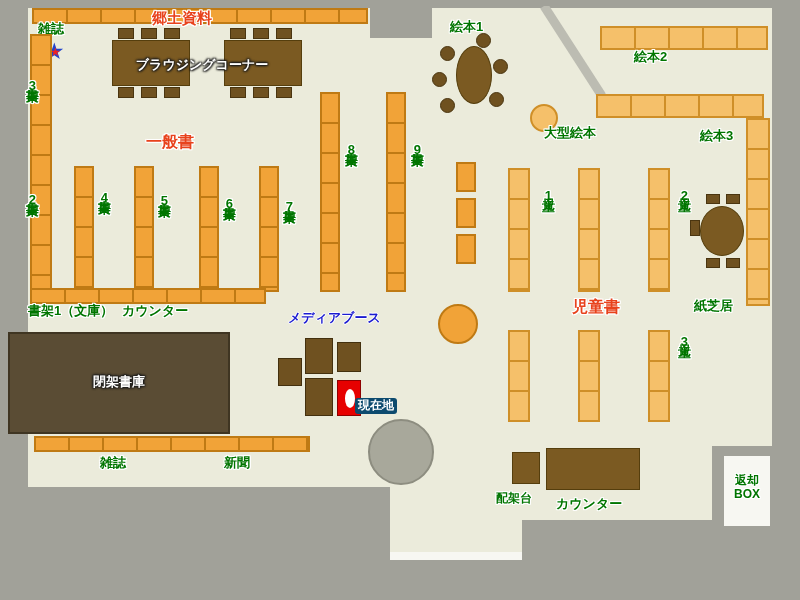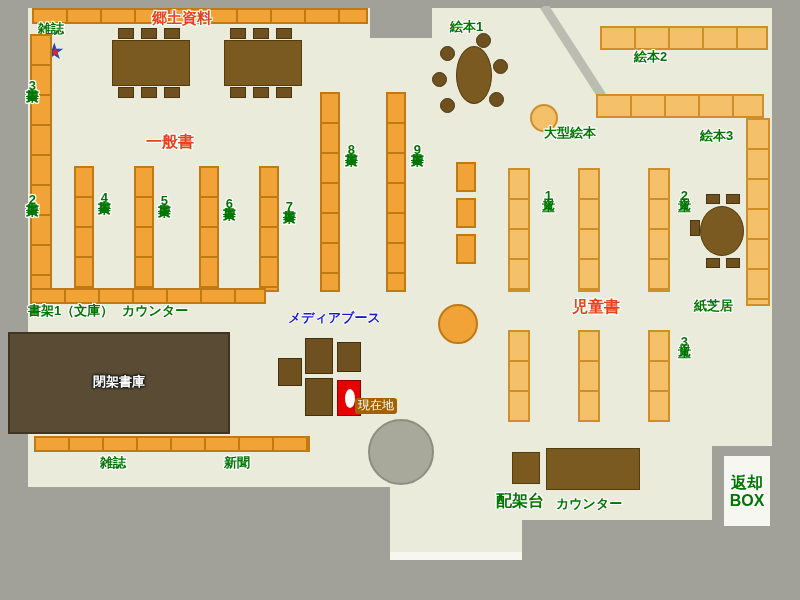--- a/index.html
+++ b/index.html
@@ -29,31 +29,31 @@
   .booth { background:#6f5120; border:1px solid #43300e; }
   .dark-room { background:#5a4c34; border:2px solid #3f3522; }
   .pillar-round { background:#a8a89b; border:2px solid #8d8d80; border-radius:50%; }
   .red-booth { background:#e60000; border:1px solid #8f0000; }
   .red-booth .oval { position:absolute; left:7px; top:8px; width:10px; height:19px; background:#fff; border-radius:50%; }
 
   
   .lbl { position:absolute; font-weight:bold; white-space:nowrap; line-height:1.15; }
   .lg { font-size:13px; color:#007500;
         text-shadow:1px 0 #fff,-1px 0 #fff,0 1px #fff,0 -1px #fff,1px 1px #fff,-1px -1px #fff,1px -1px #fff,-1px 1px #fff; }
-  .lg12 { font-size:16px; }
+  .lg12 { font-size:12px; }
   .lg16 { font-size:16px; }
   .lr { font-size:16px; color:#e8421c;
         text-shadow:1px 0 #fff,-1px 0 #fff,0 1px #fff,0 -1px #fff,1px 1px #fff,-1px -1px #fff,1px -1px #fff,-1px 1px #fff; }
   .lr15 { font-size:15px; }
   .lb { font-size:13px; color:#1b1bd0;
         text-shadow:1px 0 #fff,-1px 0 #fff,0 1px #fff,0 -1px #fff; }
   .lw { font-size:13px; color:#ffffff; text-shadow:1px 1px 2px #1d1d1d,-1px -1px 2px #1d1d1d,1px -1px 2px #1d1d1d,-1px 1px 2px #1d1d1d; }
   .lv { writing-mode:vertical-rl; text-orientation:upright; }
   .center { text-align:center; }
-  .chip { background:#a16207; color:#fff; font-size:12px; font-weight:normal; padding:1px 3px; border-radius:3px; text-shadow:none; }
+  .chip { background:#0c4a6e; color:#fff; font-size:12px; font-weight:bold; padding:1px 3px; border-radius:3px; text-shadow:none; }
   .pre { white-space:pre-line; }
 
   .star-wrap { width:26px; height:26px; }
   .star-big  { position:absolute; left:0; top:-2px; font-size:23px; color:#2244cc; line-height:1; }
   .star-small{ position:absolute; left:6px; top:4px; font-size:12px; color:#ee2222; line-height:1; }
 </style>
 </head>
 <body>
 
 <div class="map">
@@ -93,20 +93,21 @@
   <div class="abs chair" style="left:164px;top:28px;width:16px;height:11px;"></div>
   <div class="abs chair" style="left:118px;top:87px;width:16px;height:11px;"></div>
   <div class="abs chair" style="left:141px;top:87px;width:16px;height:11px;"></div>
   <div class="abs chair" style="left:164px;top:87px;width:16px;height:11px;"></div>
   <div class="abs chair" style="left:230px;top:28px;width:16px;height:11px;"></div>
   <div class="abs chair" style="left:253px;top:28px;width:16px;height:11px;"></div>
   <div class="abs chair" style="left:276px;top:28px;width:16px;height:11px;"></div>
   <div class="abs chair" style="left:230px;top:87px;width:16px;height:11px;"></div>
   <div class="abs chair" style="left:253px;top:87px;width:16px;height:11px;"></div>
   <div class="abs chair" style="left:276px;top:87px;width:16px;height:11px;"></div>
+  <div class="lbl lw center" style="left:112px;top:58px;width:180px;">ブラウジングコーナー</div>
 
   <div class="lbl lg" style="left:450px;top:20px;">絵本1</div>
   <div class="abs tbl round" style="left:456px;top:46px;width:36px;height:58px;"></div>
   <div class="abs chair round" style="left:440px;top:46px;width:15px;height:15px;"></div>
   <div class="abs chair round" style="left:432px;top:72px;width:15px;height:15px;"></div>
   <div class="abs chair round" style="left:440px;top:98px;width:15px;height:15px;"></div>
   <div class="abs chair round" style="left:476px;top:33px;width:15px;height:15px;"></div>
   <div class="abs chair round" style="left:493px;top:59px;width:15px;height:15px;"></div>
   <div class="abs chair round" style="left:489px;top:92px;width:15px;height:15px;"></div>
 

